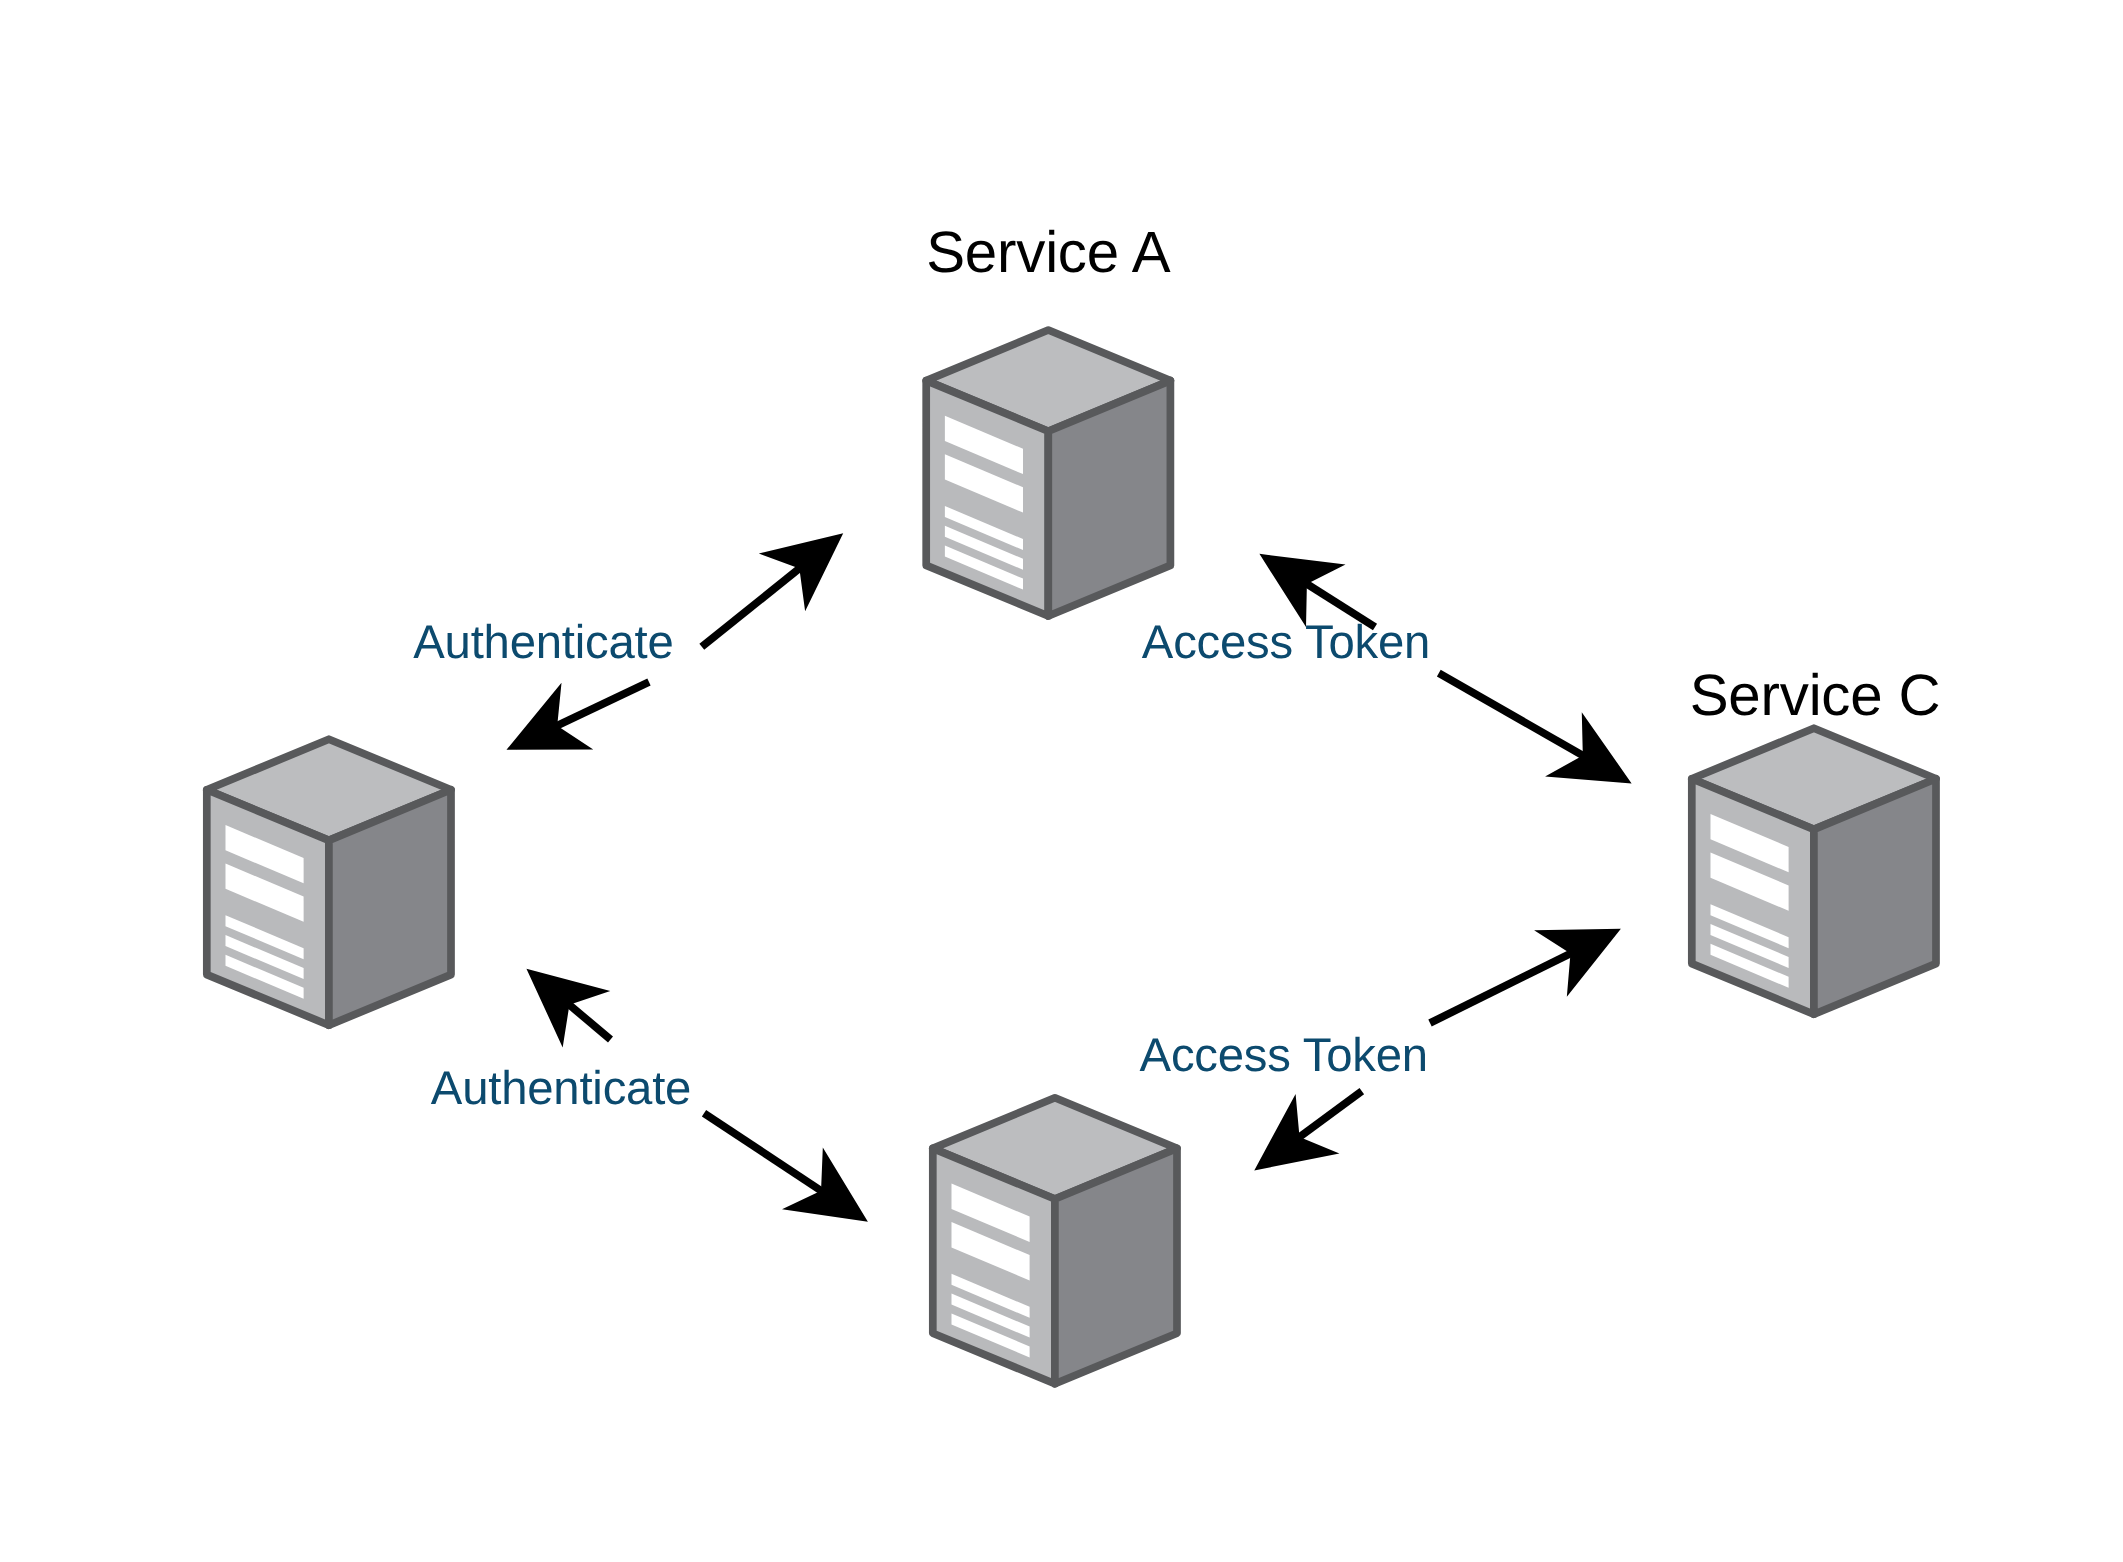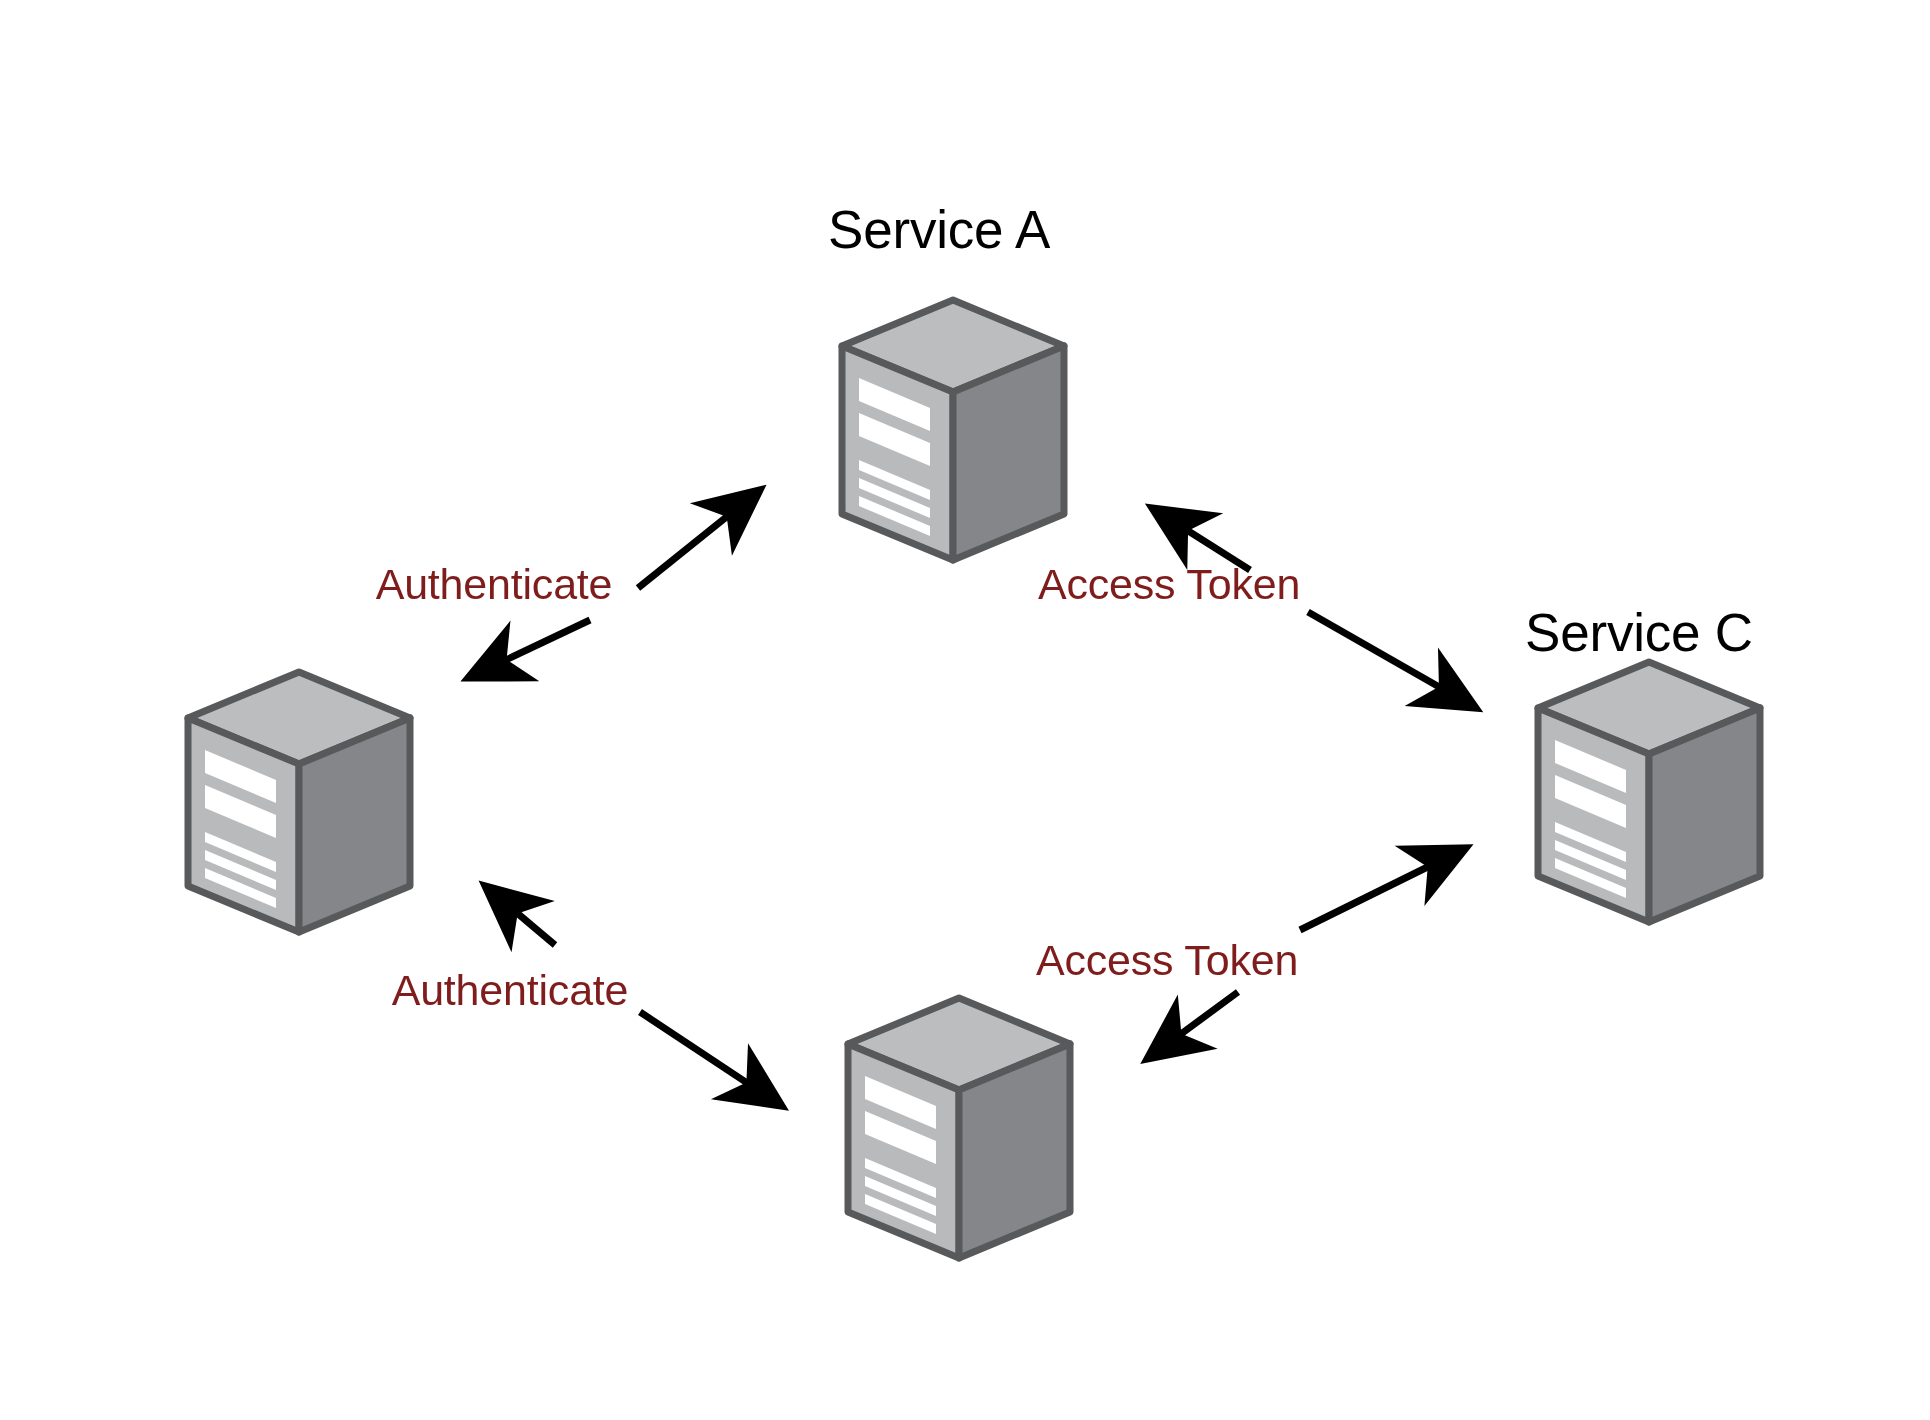--- a/index.html
+++ b/index.html
@@ -22,29 +22,30 @@
     left: 0;
     top: 0;
     width: 1930px;
     height: 1420px;
   }
   .node-label {
     position: absolute;
     font-family: "Liberation Sans", sans-serif;
     font-size: 53px;
     color: #000000;
+    text-align: center;
     line-height: 1.12;
     white-space: pre-line;
     letter-spacing: -0.2px;
   }
   .edge-label {
     position: absolute;
     font-family: "Liberation Sans", sans-serif;
     font-size: 43px;
-    color: #7f1d1d;
+    color: #0c4a6e;
     text-align: center;
     white-space: nowrap;
     letter-spacing: -0.2px;
   }
 </style>
 </head>
 <body>
 
 <div id="canvas">
 

